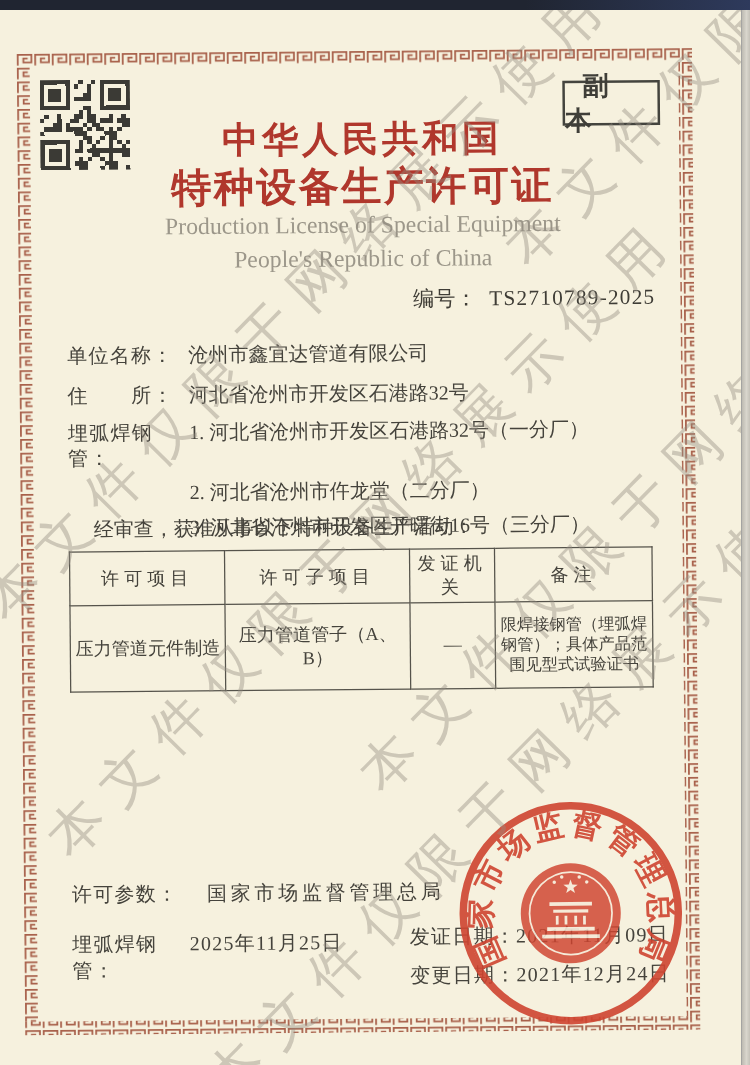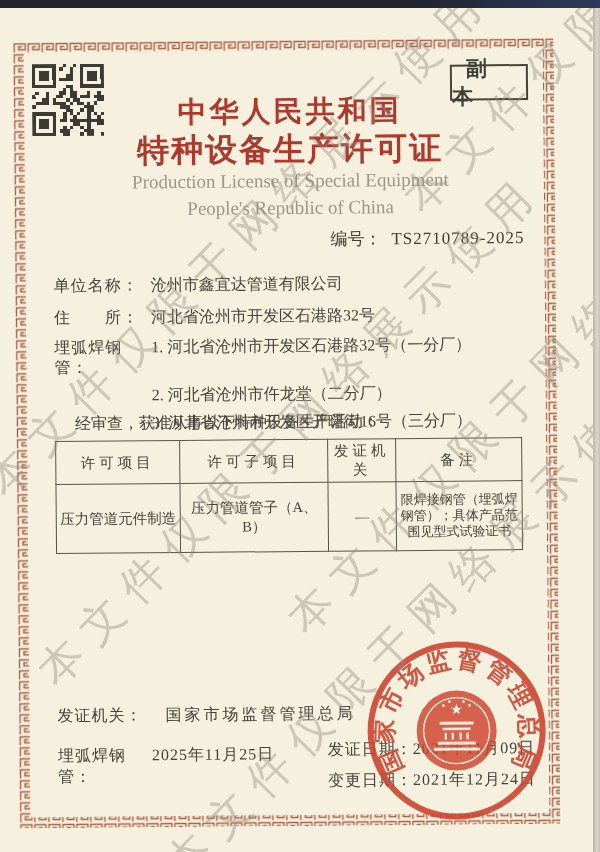--- a/index.html
+++ b/index.html
@@ -366,21 +366,21 @@
         <tr>
           <td>压力管道元件制造</td>
           <td>压力管道管子（A、B）</td>
           <td>—</td>
           <td class="c-remark">限焊接钢管（埋弧焊钢管）；具体产品范围见型式试验证书</td>
         </tr>
       </tbody>
         </table>
 
       <div class="f-row f-issuer">
-        <span class="lbl">发证机关：</span>
+        <span class="lbl">许可参数：</span>
         <span class="val">国家市场监督管理总局</span>
       </div>
       <div class="f-row f-valid">
         <span class="lbl">埋弧焊钢管：</span>
         <span class="val">2025年11月25日</span>
       </div>
       <div class="f-row f-issue">
         <span class="lbl">发证日期：</span>
         <span class="val">2021年11月09日</span>
       </div>

